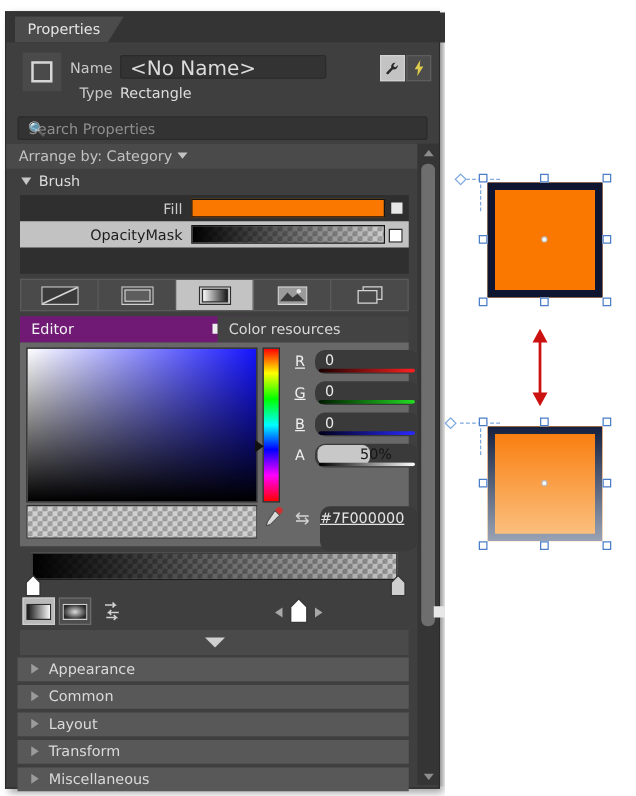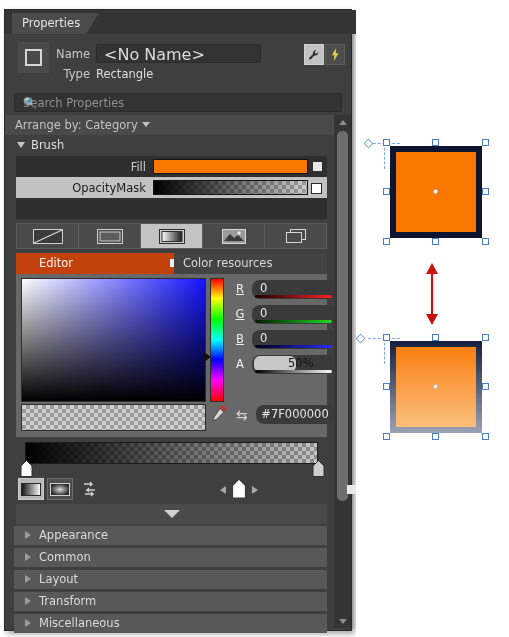--- a/index.html
+++ b/index.html
@@ -94,38 +94,38 @@
   .btoolbar{position:absolute;left:11px;top:213px;width:311px;height:26px;
       background:#4a4a4a;border:1px solid #5b5b5b;box-sizing:border-box;display:flex;}
   .bt{flex:1;display:flex;align-items:center;justify-content:center;
       border-right:1px solid #5b5b5b;cursor:pointer;position:relative;}
   .bt:last-child{border-right:none;}
   .bt.on{background:#c3c3c3;}
 
   
   .etabs{position:absolute;left:11px;top:243px;width:311px;height:21px;}
   .etab{position:absolute;top:0;height:21px;font-size:11.5px;line-height:21px;cursor:pointer;}
-  .etab.on{left:0;width:180px;background:#c2410c;color:#f2f2f2;padding-left:23px;box-sizing:border-box;}
+  .etab.on{left:0;width:180px;background:#701a75;color:#f2f2f2;padding-left:9px;box-sizing:border-box;}
   .etab.off{left:158px;width:153px;background:#434343;color:#d8d8d8;padding-left:9px;box-sizing:border-box;}
   .etab .mini{position:absolute;right:18px;top:6px;width:8px;height:8px;background:#efefef;}
 
   
   .ebody{position:absolute;left:11px;top:264px;width:311px;height:163px;background:#686868;}
   .sv{position:absolute;left:5px;top:4px;width:185px;height:124px;border:1px solid #2d2d2d;box-sizing:border-box;
       background:linear-gradient(to bottom,rgba(0,0,0,0) 0%,rgba(0,0,0,1) 100%),
                  linear-gradient(to right,#ffffff 0%,#1414ff 100%);}
   .hue{position:absolute;left:194px;top:4px;width:14px;height:124px;border:1px solid #2d2d2d;box-sizing:border-box;
       background:linear-gradient(to bottom,#ff0000 0%,#ffff00 16%,#00ff00 33%,#00ffff 50%,#0000ff 66%,#ff00ff 83%,#ff0000 100%);}
   .hue-mk{position:absolute;left:188px;top:78px;width:0;height:0;
       border-top:5px solid transparent;border-bottom:5px solid transparent;border-left:7px solid #111;}
   .alphastrip{position:absolute;left:5px;top:130px;width:185px;height:27px;border:1px solid #2d2d2d;box-sizing:border-box;}
   .eyedrop{position:absolute;left:195px;top:131px;width:16px;height:17px;cursor:pointer;}
   .swapic{position:absolute;left:220px;top:133px;color:#d2d2d2;font-size:14px;cursor:pointer;}
-  .hexbox{position:absolute;left:240px;top:131px;width:78px;height:19px;background:#3a3a3a;
-      border-radius:8px;color:#e4e4e4;font-size:11.5px;line-height:19px;text-align:center;cursor:text;}
+  .hexbox{position:absolute;left:240px;top:131px;width:78px;height:36px;background:#3a3a3a;
+      border-radius:8px;color:#e4e4e4;font-size:11.5px;line-height:19px;text-align:left;cursor:text;text-decoration:underline;}
 
   .chrow{position:absolute;left:218px;height:19px;}
   .chrow .ch{position:absolute;left:0;top:2px;width:12px;color:#efefef;font-size:11.5px;text-align:center;
       text-decoration:underline;}
   .chfield{position:absolute;left:18px;top:0;width:83px;height:19px;background:#3a3a3a;border-radius:8px;
       color:#e9e9e9;font-size:11.5px;line-height:17px;padding-left:8px;box-sizing:border-box;cursor:text;overflow:hidden;}
   .chfield .bar{position:absolute;left:3px;bottom:1px;width:77px;height:3px;border-radius:2px;}
   .chfield.alpha .selhl{position:absolute;left:2px;top:1px;width:42px;height:16px;background:#c8c8c8;border-radius:6px;}
   .chfield.alpha .txt{position:relative;z-index:2;color:#151515;margin-left:28px;}
 

